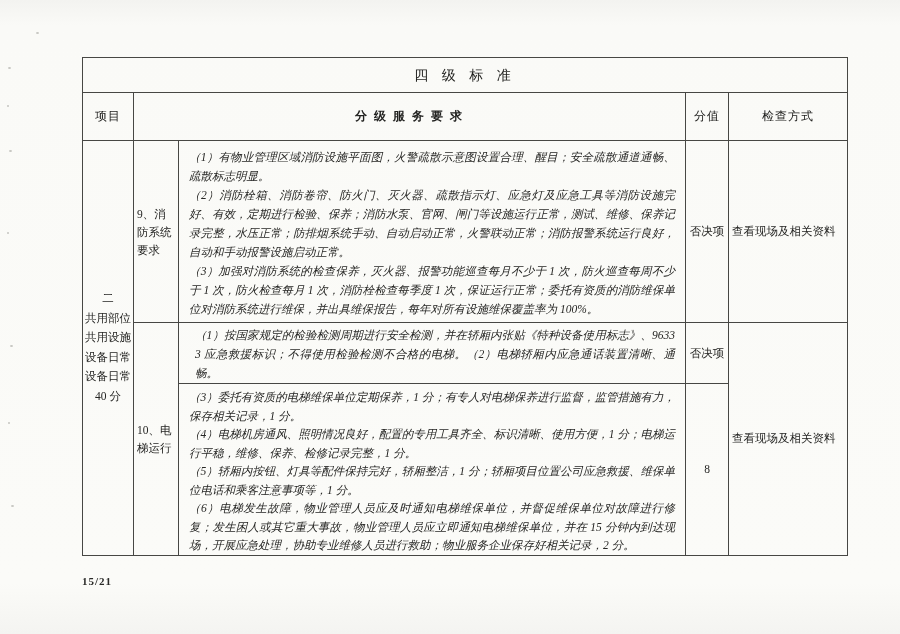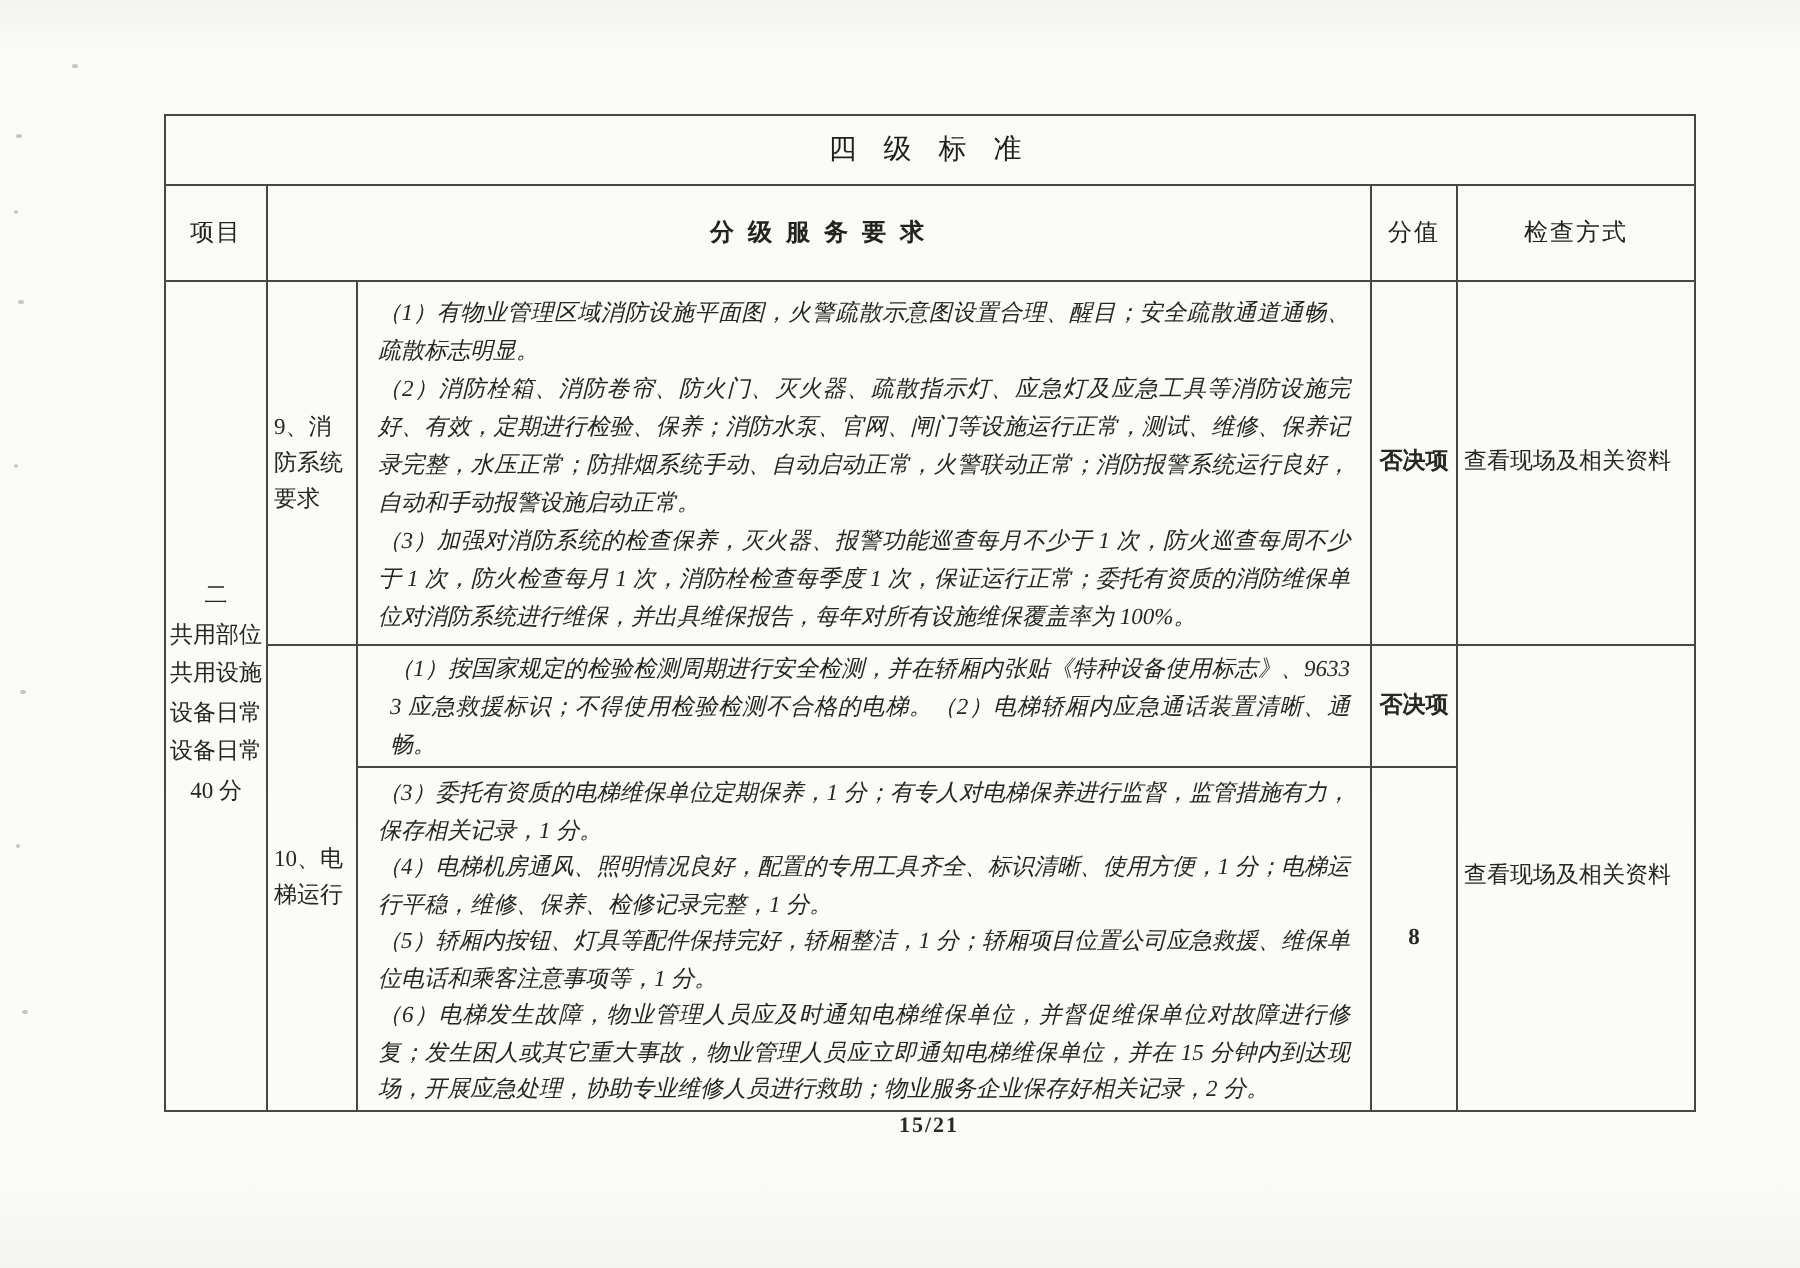--- a/index.html
+++ b/index.html
@@ -64,31 +64,29 @@
     word-break: break-all;
   }
   td.req-cell p { margin: 0; text-align: justify; font-style: italic; }
   td.req-fire   { height: 182px; padding: 7px 10px 0 10px; line-height: 19px; }
   td.req-elev1  { height: 44px;  padding: 3px 10px 0 16px; line-height: 19px; }
   td.req-elev2  { height: 167px; padding: 4px 10px 0 10px; line-height: 18.5px; }
   td.score-cell {
     text-align: center;
     letter-spacing: 0;
     padding: 12px 1px;
-    font-weight: bold;
   }
   td.method-cell {
     padding: 16px 3px;
     font-family: Liberation Serif, serif;
   }
   .page-footer {
     position: absolute;
-    left: 82px; top: 557px;
+    left: 82px; top: 575px;
     width: 765px;
-    text-align: center;
     font-weight: bold;
     font-size: 11px;
     letter-spacing: 1px;
     color: #2a2a28;
   }
   .speck {
     position: absolute;
     background: #9a9a96;
     border-radius: 50%;
     opacity: .55;

